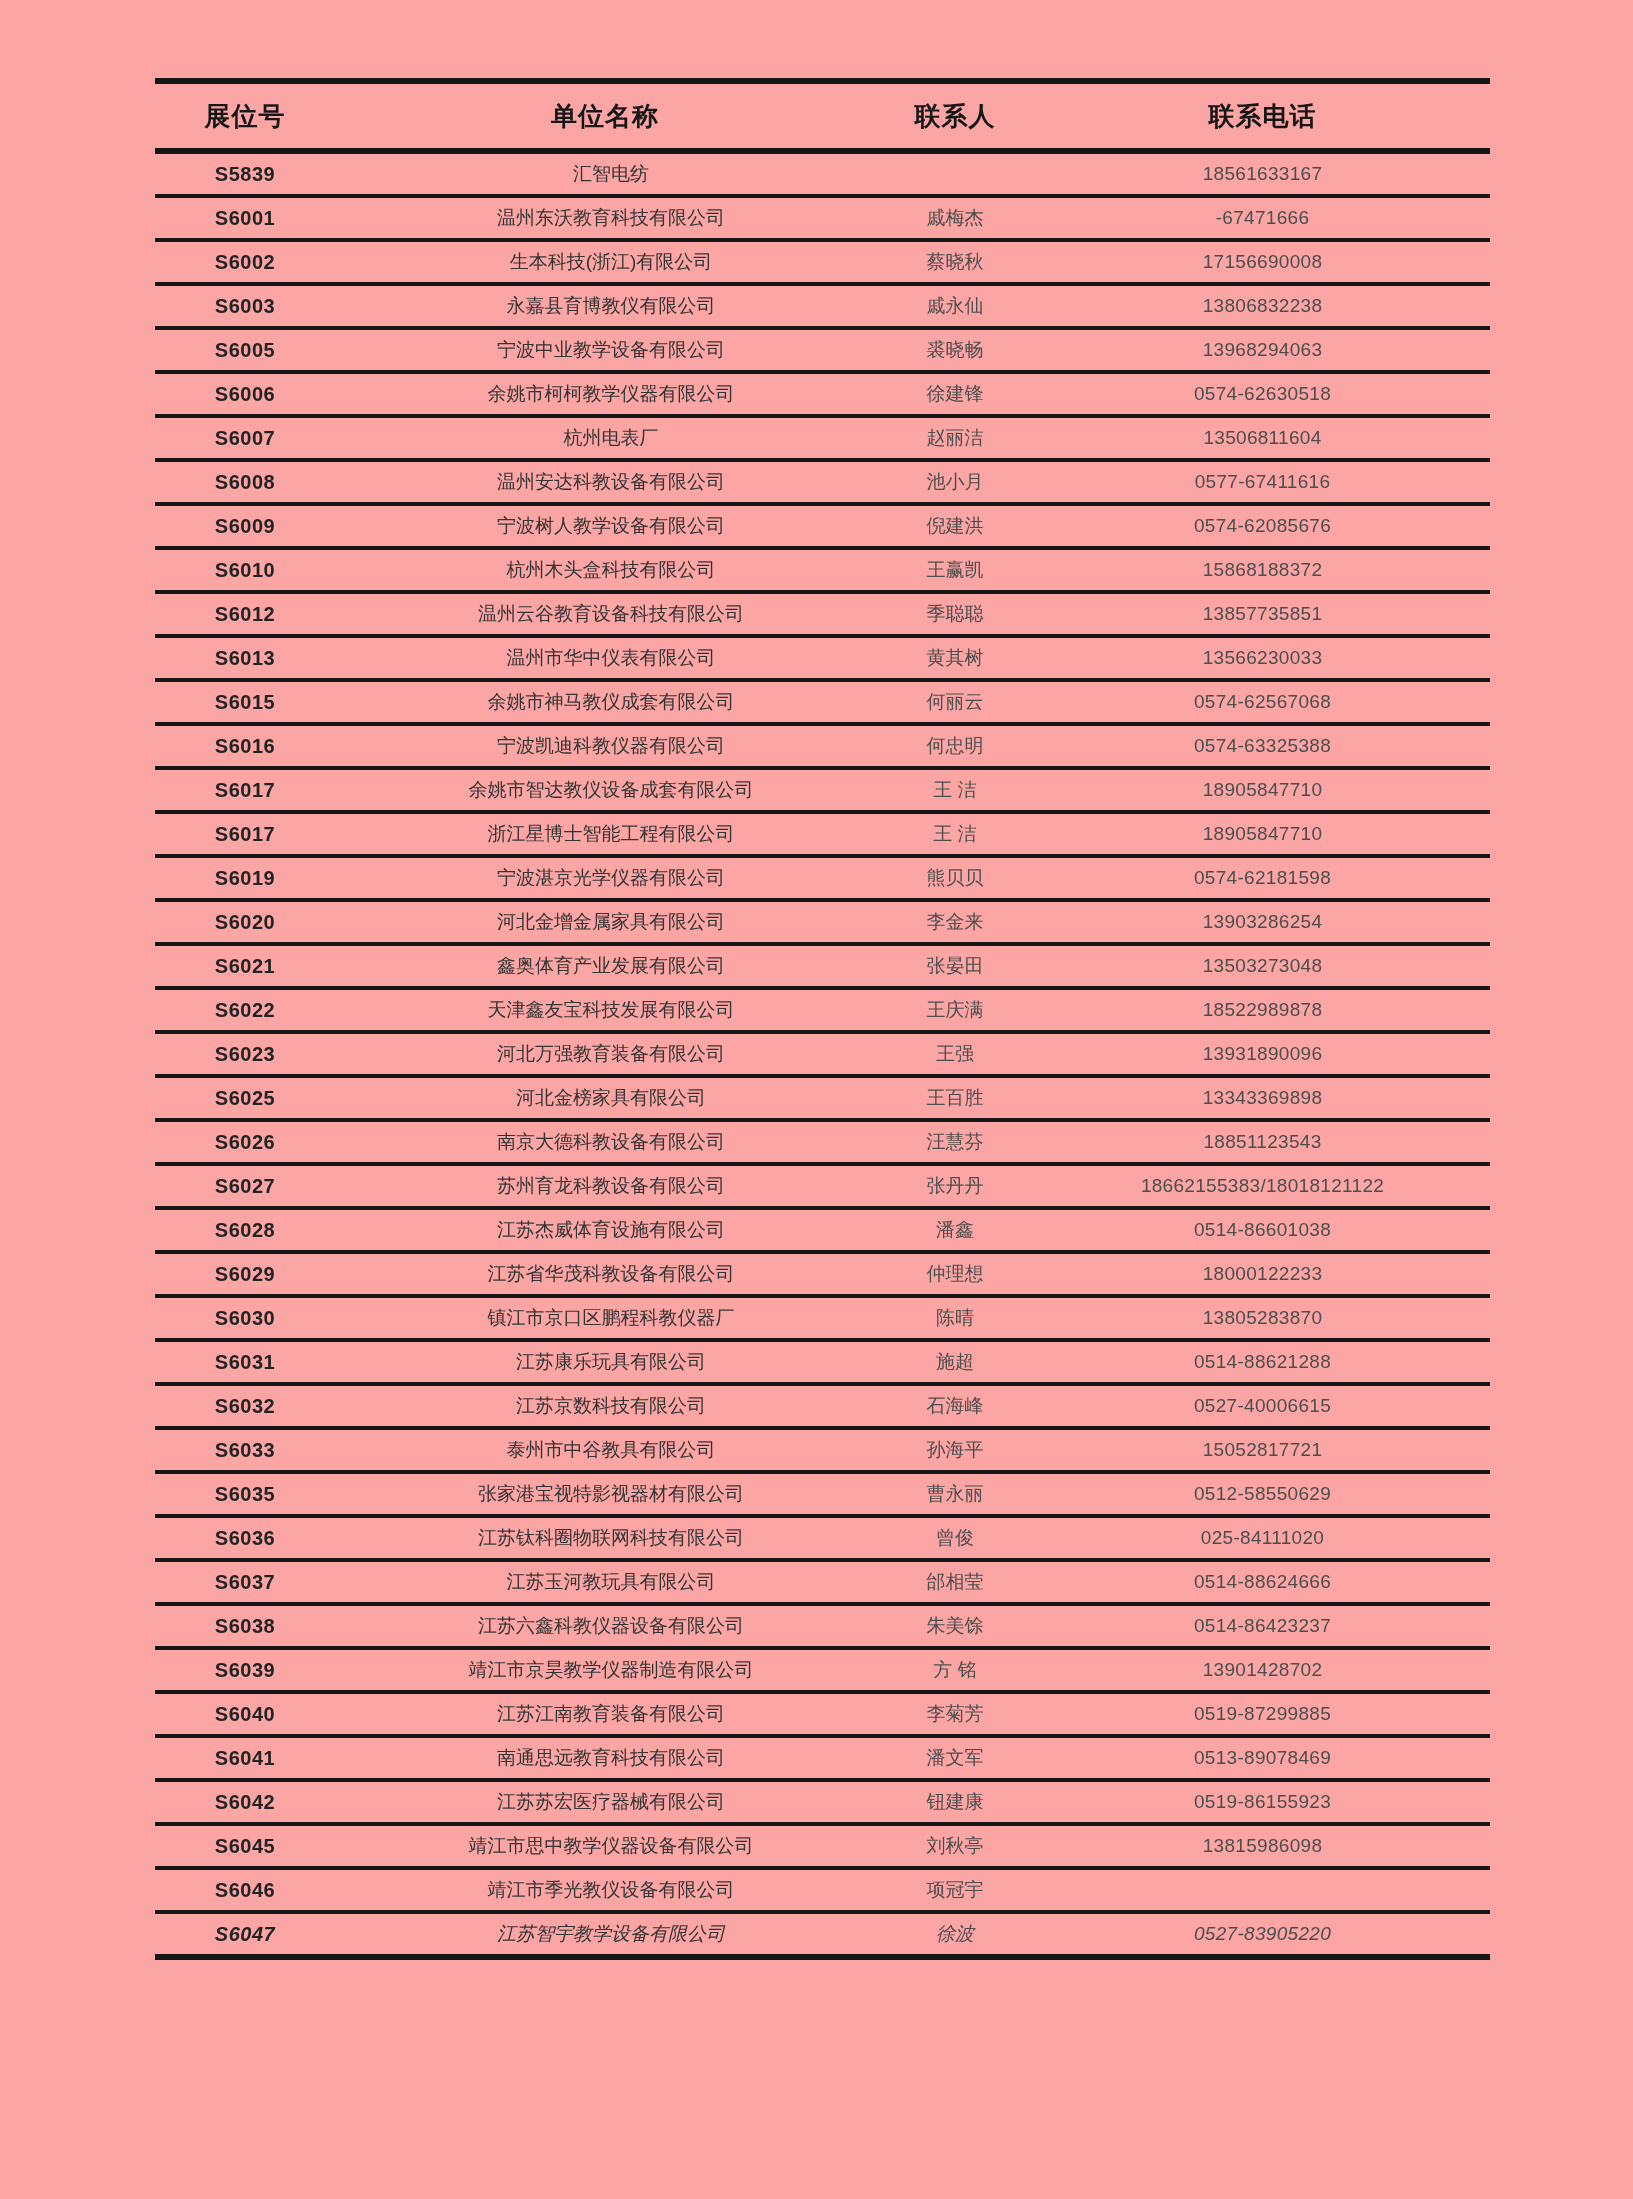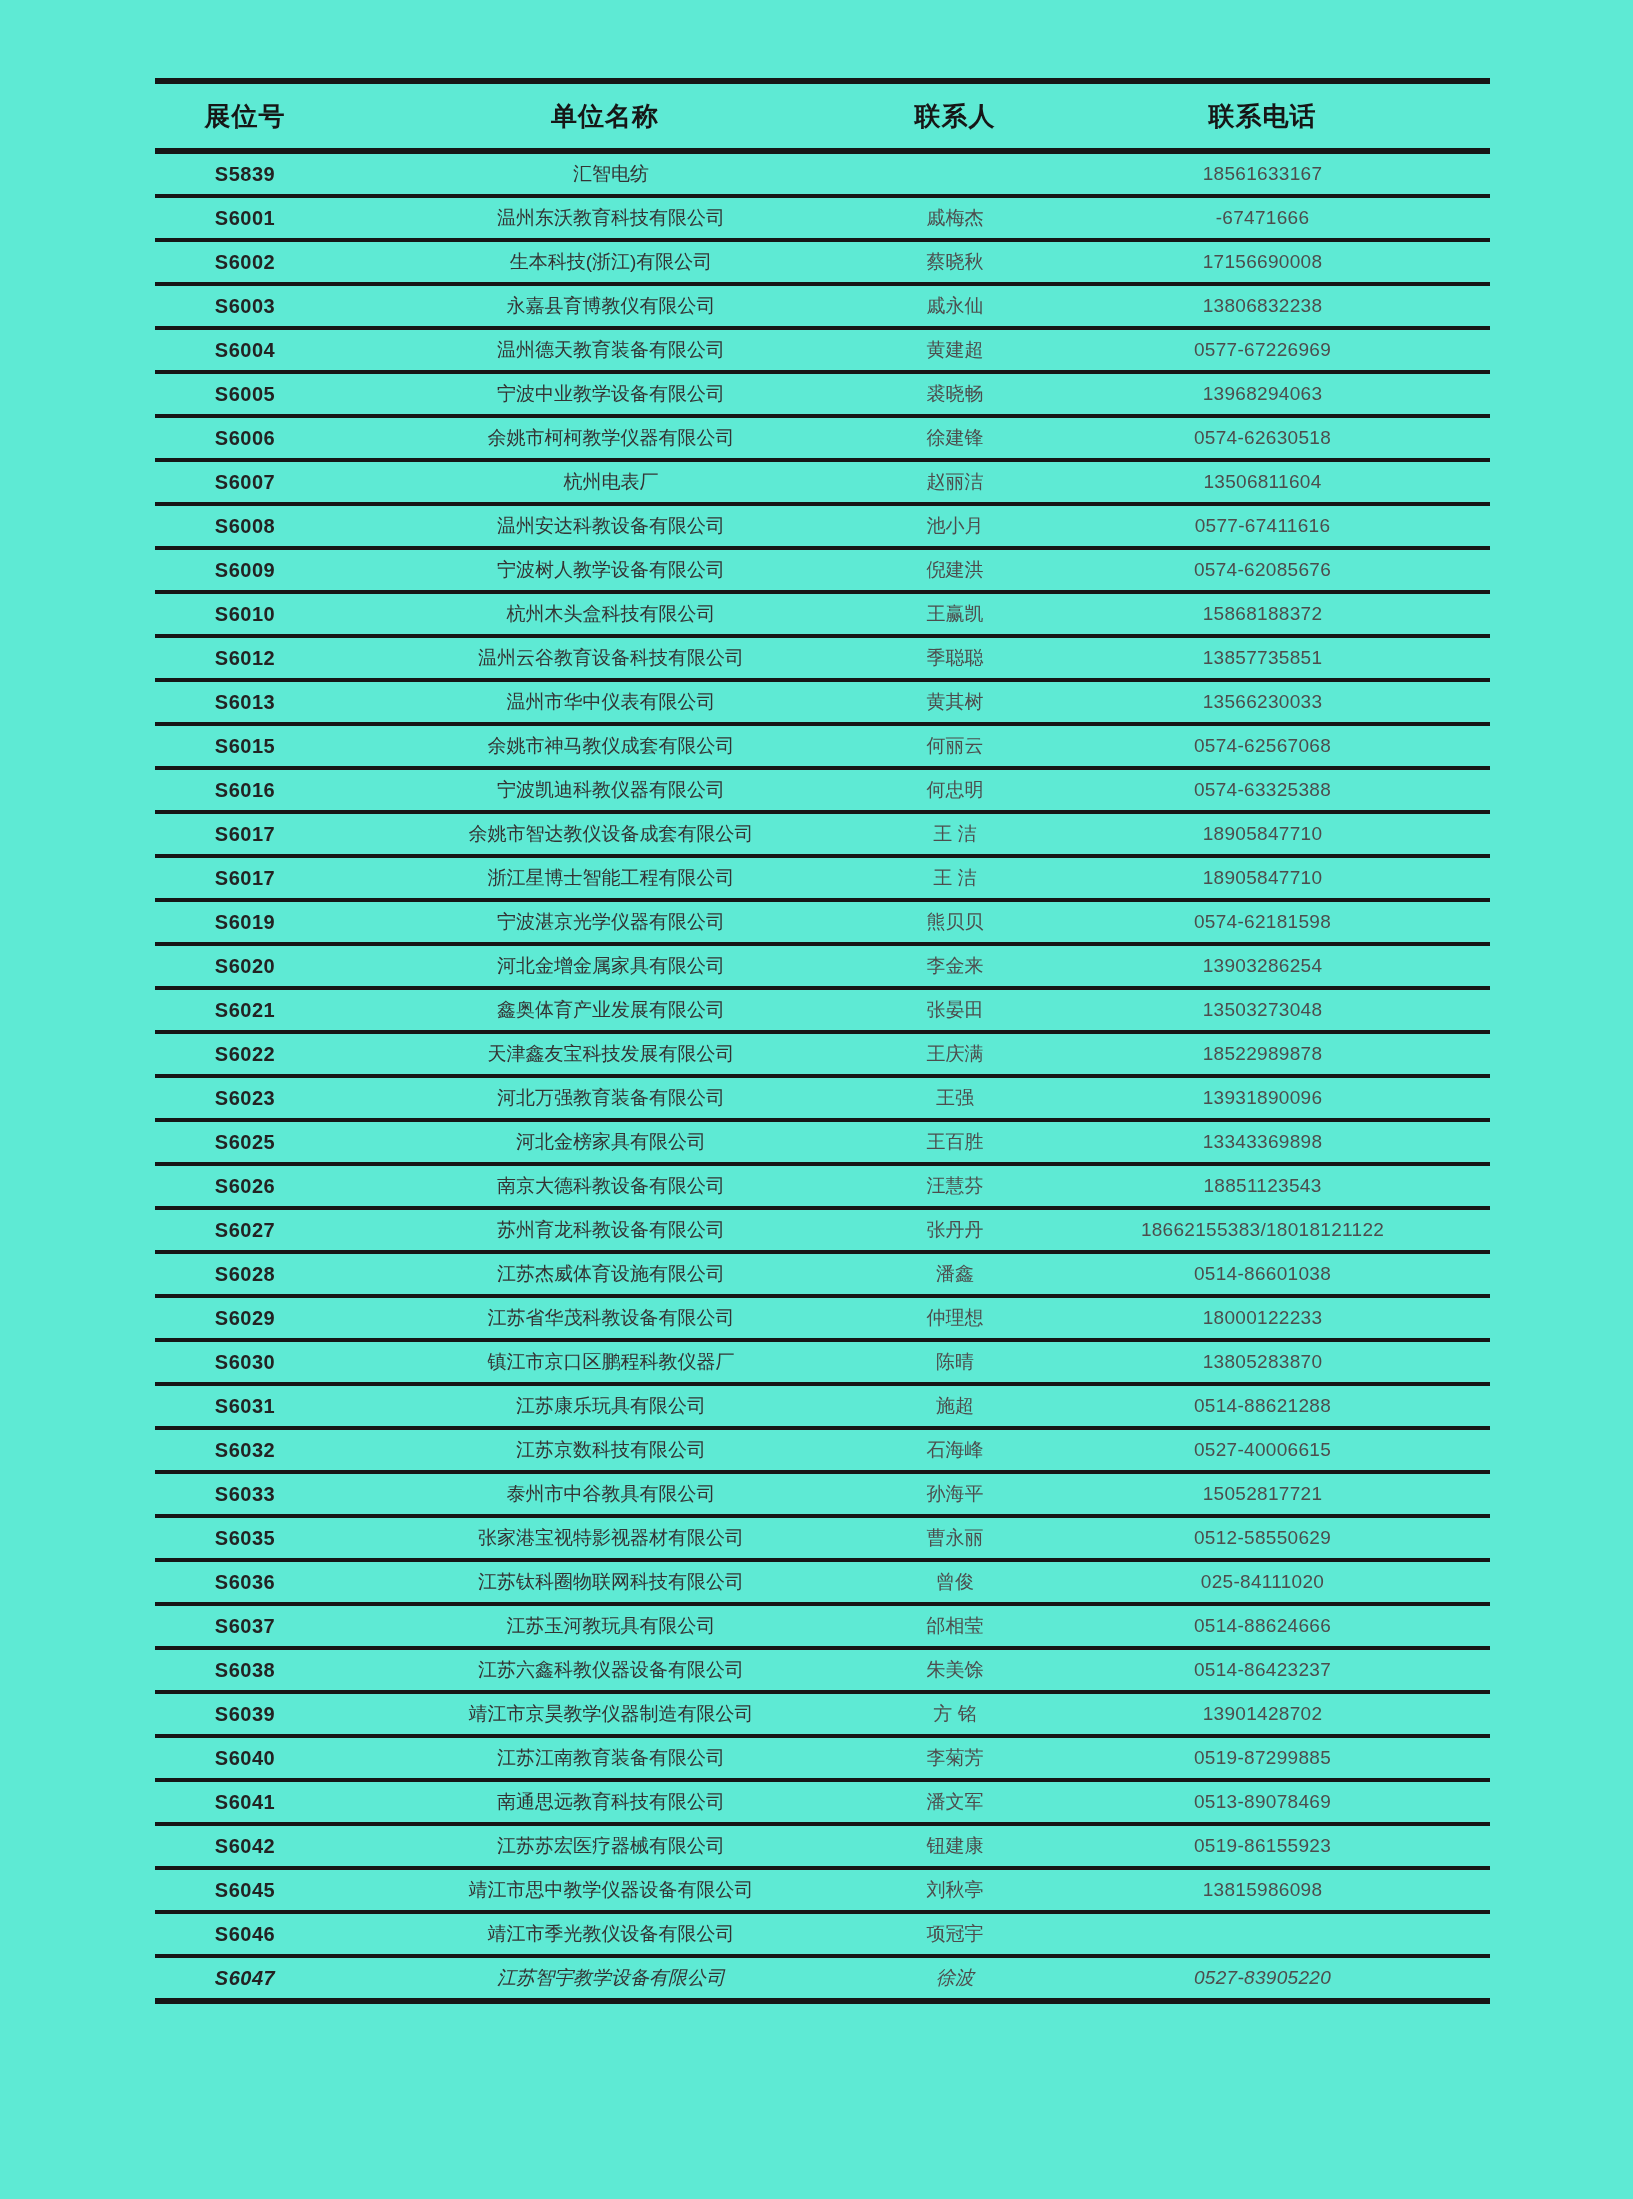--- a/index.html
+++ b/index.html
@@ -5,21 +5,21 @@
   html, body {
     margin: 0;
     padding: 0;
     background: #ffffff;
     font-family: "Liberation Sans", "DejaVu Sans", sans-serif;
   }
   .page {
     position: relative;
     width: 1633px;
     height: 2199px;
-    background: #5eead4;
+    background: #fca5a5;
     overflow: hidden;
   }
   .booth-table {
     position: absolute;
     left: 155px;
     top: 78px;
     width: 1335px;
     border-top: 6px solid #161616;
     border-bottom: 6px solid #161616;
   }
@@ -112,26 +112,20 @@
           <div class="cell-phone">17156690008</div>
         </div>
 
         <div class="data-row">
           <div class="cell-booth">S6003</div>
           <div class="cell-company">永嘉县育博教仪有限公司</div>
           <div class="cell-contact">戚永仙</div>
           <div class="cell-phone">13806832238</div>
         </div>
 
-        <div class="data-row">
-          <div class="cell-booth">S6004</div>
-          <div class="cell-company">温州德天教育装备有限公司</div>
-          <div class="cell-contact">黄建超</div>
-          <div class="cell-phone">0577-67226969</div>
-        </div>
 
         <div class="data-row">
           <div class="cell-booth">S6005</div>
           <div class="cell-company">宁波中业教学设备有限公司</div>
           <div class="cell-contact">裘晓畅</div>
           <div class="cell-phone">13968294063</div>
         </div>
 
         <div class="data-row">
           <div class="cell-booth">S6006</div>

